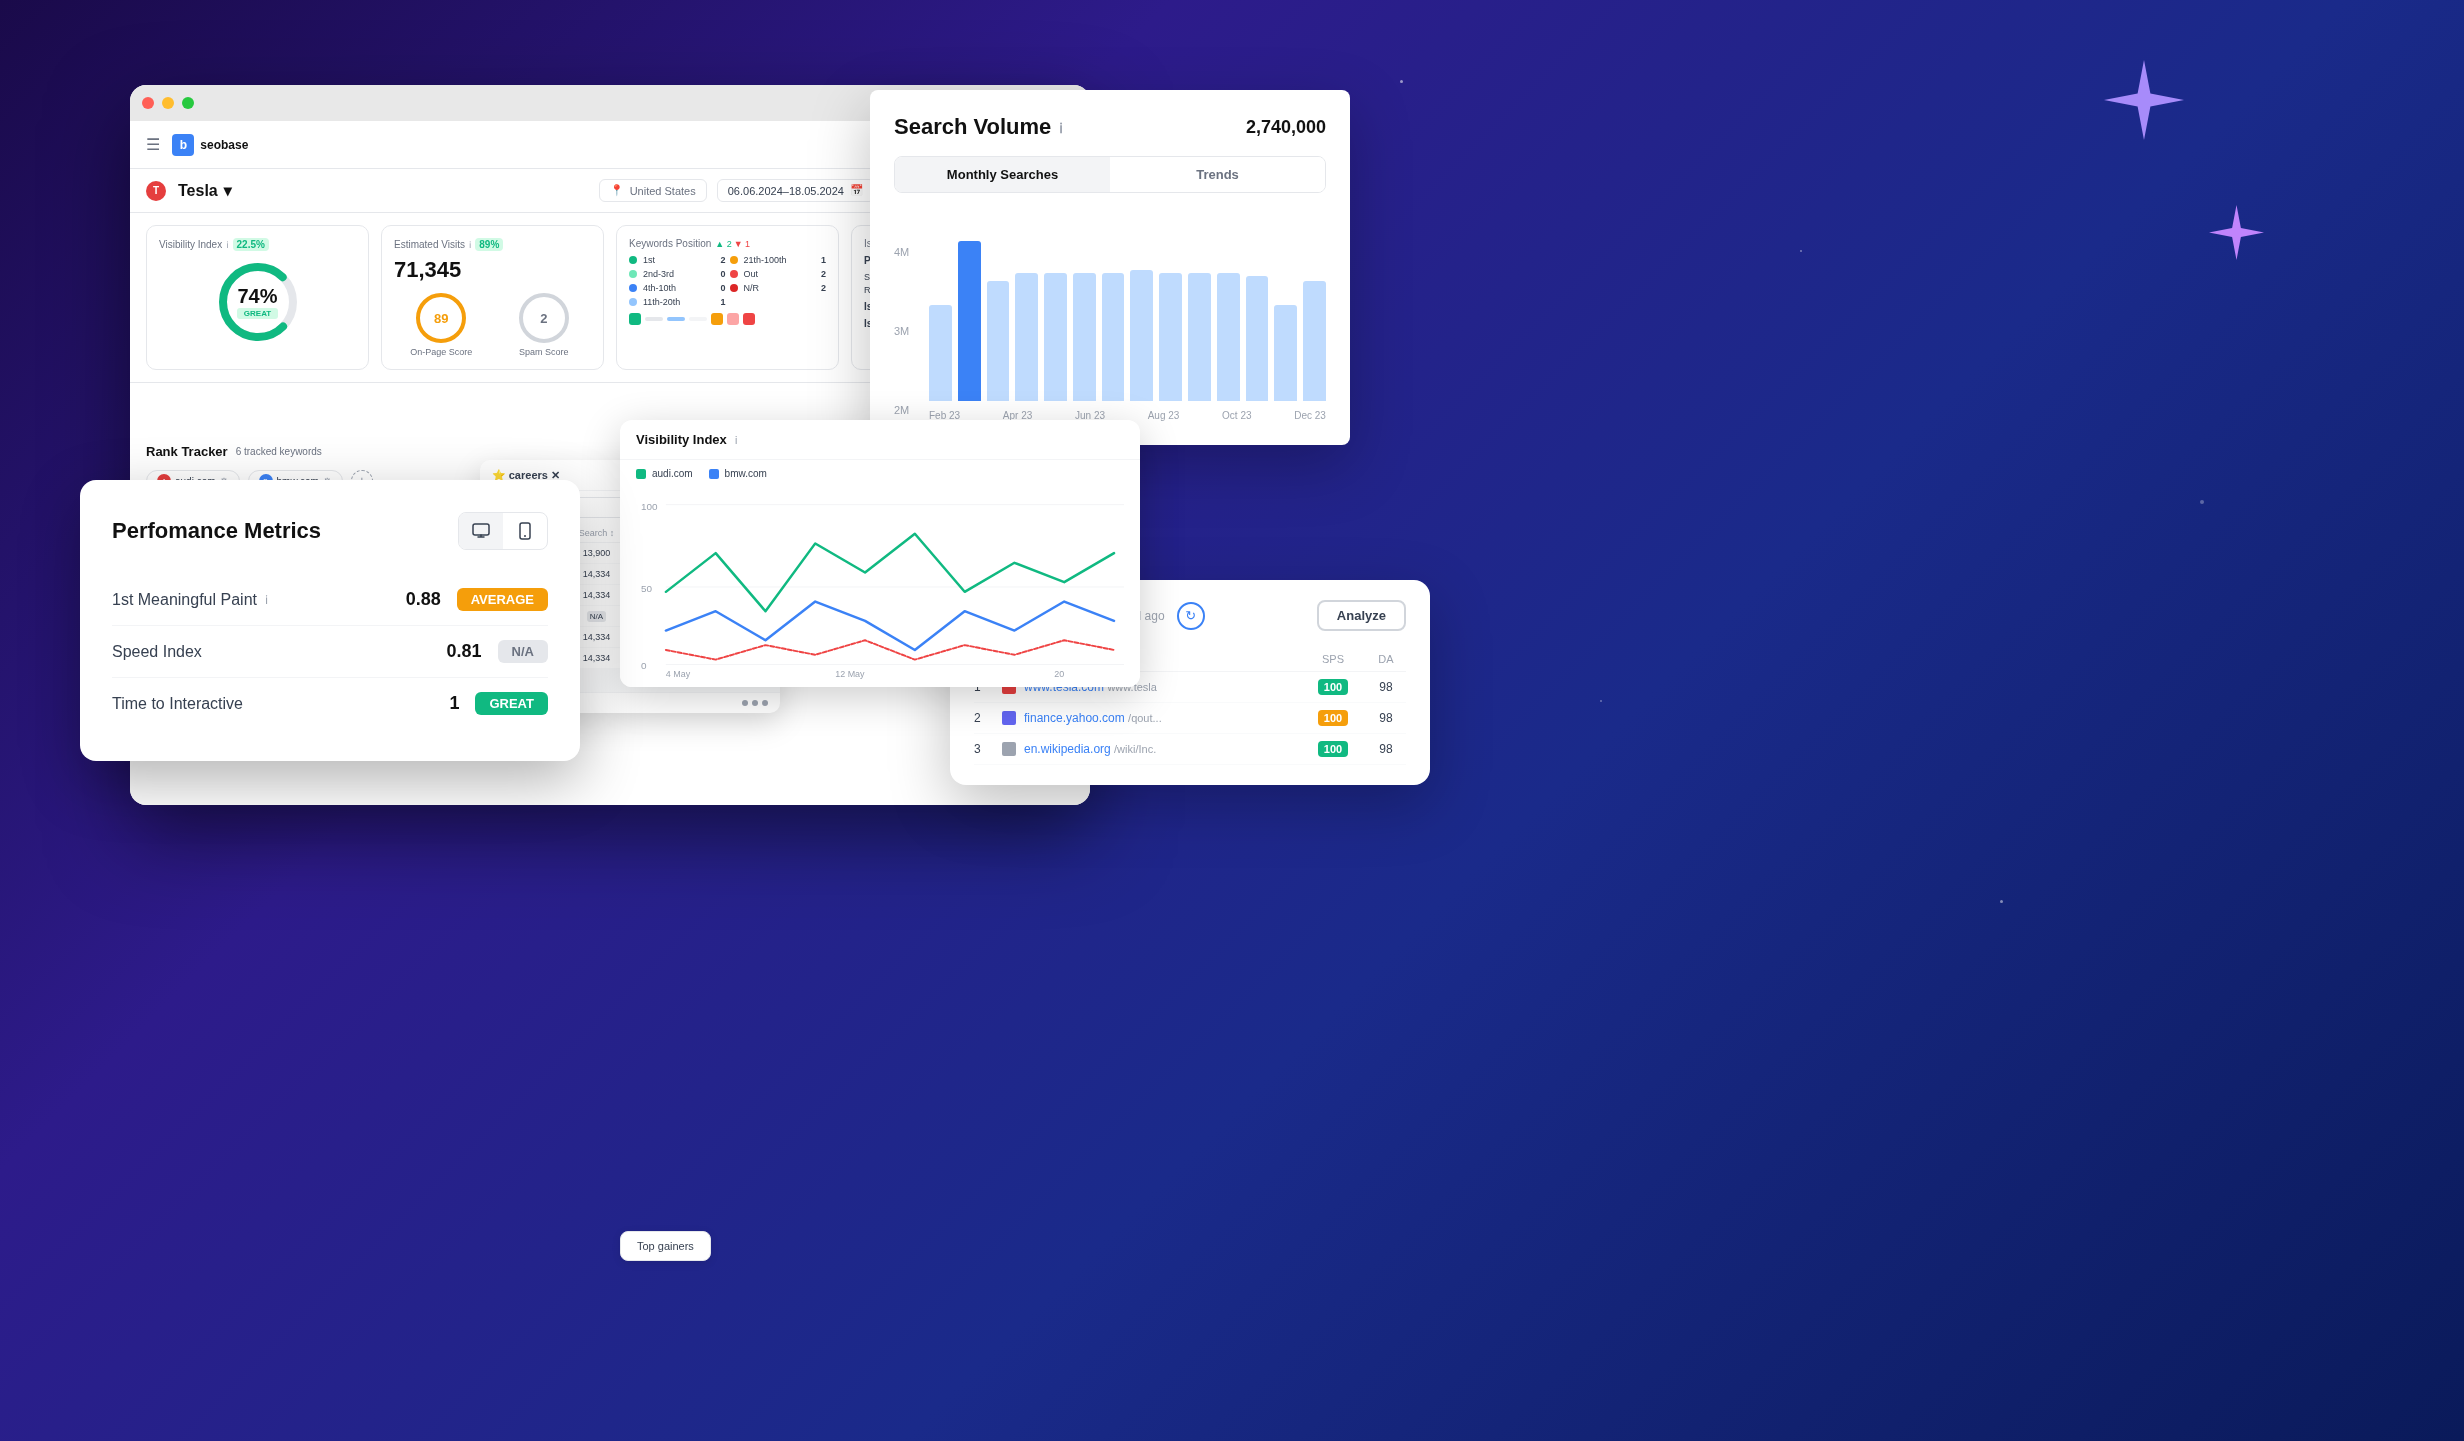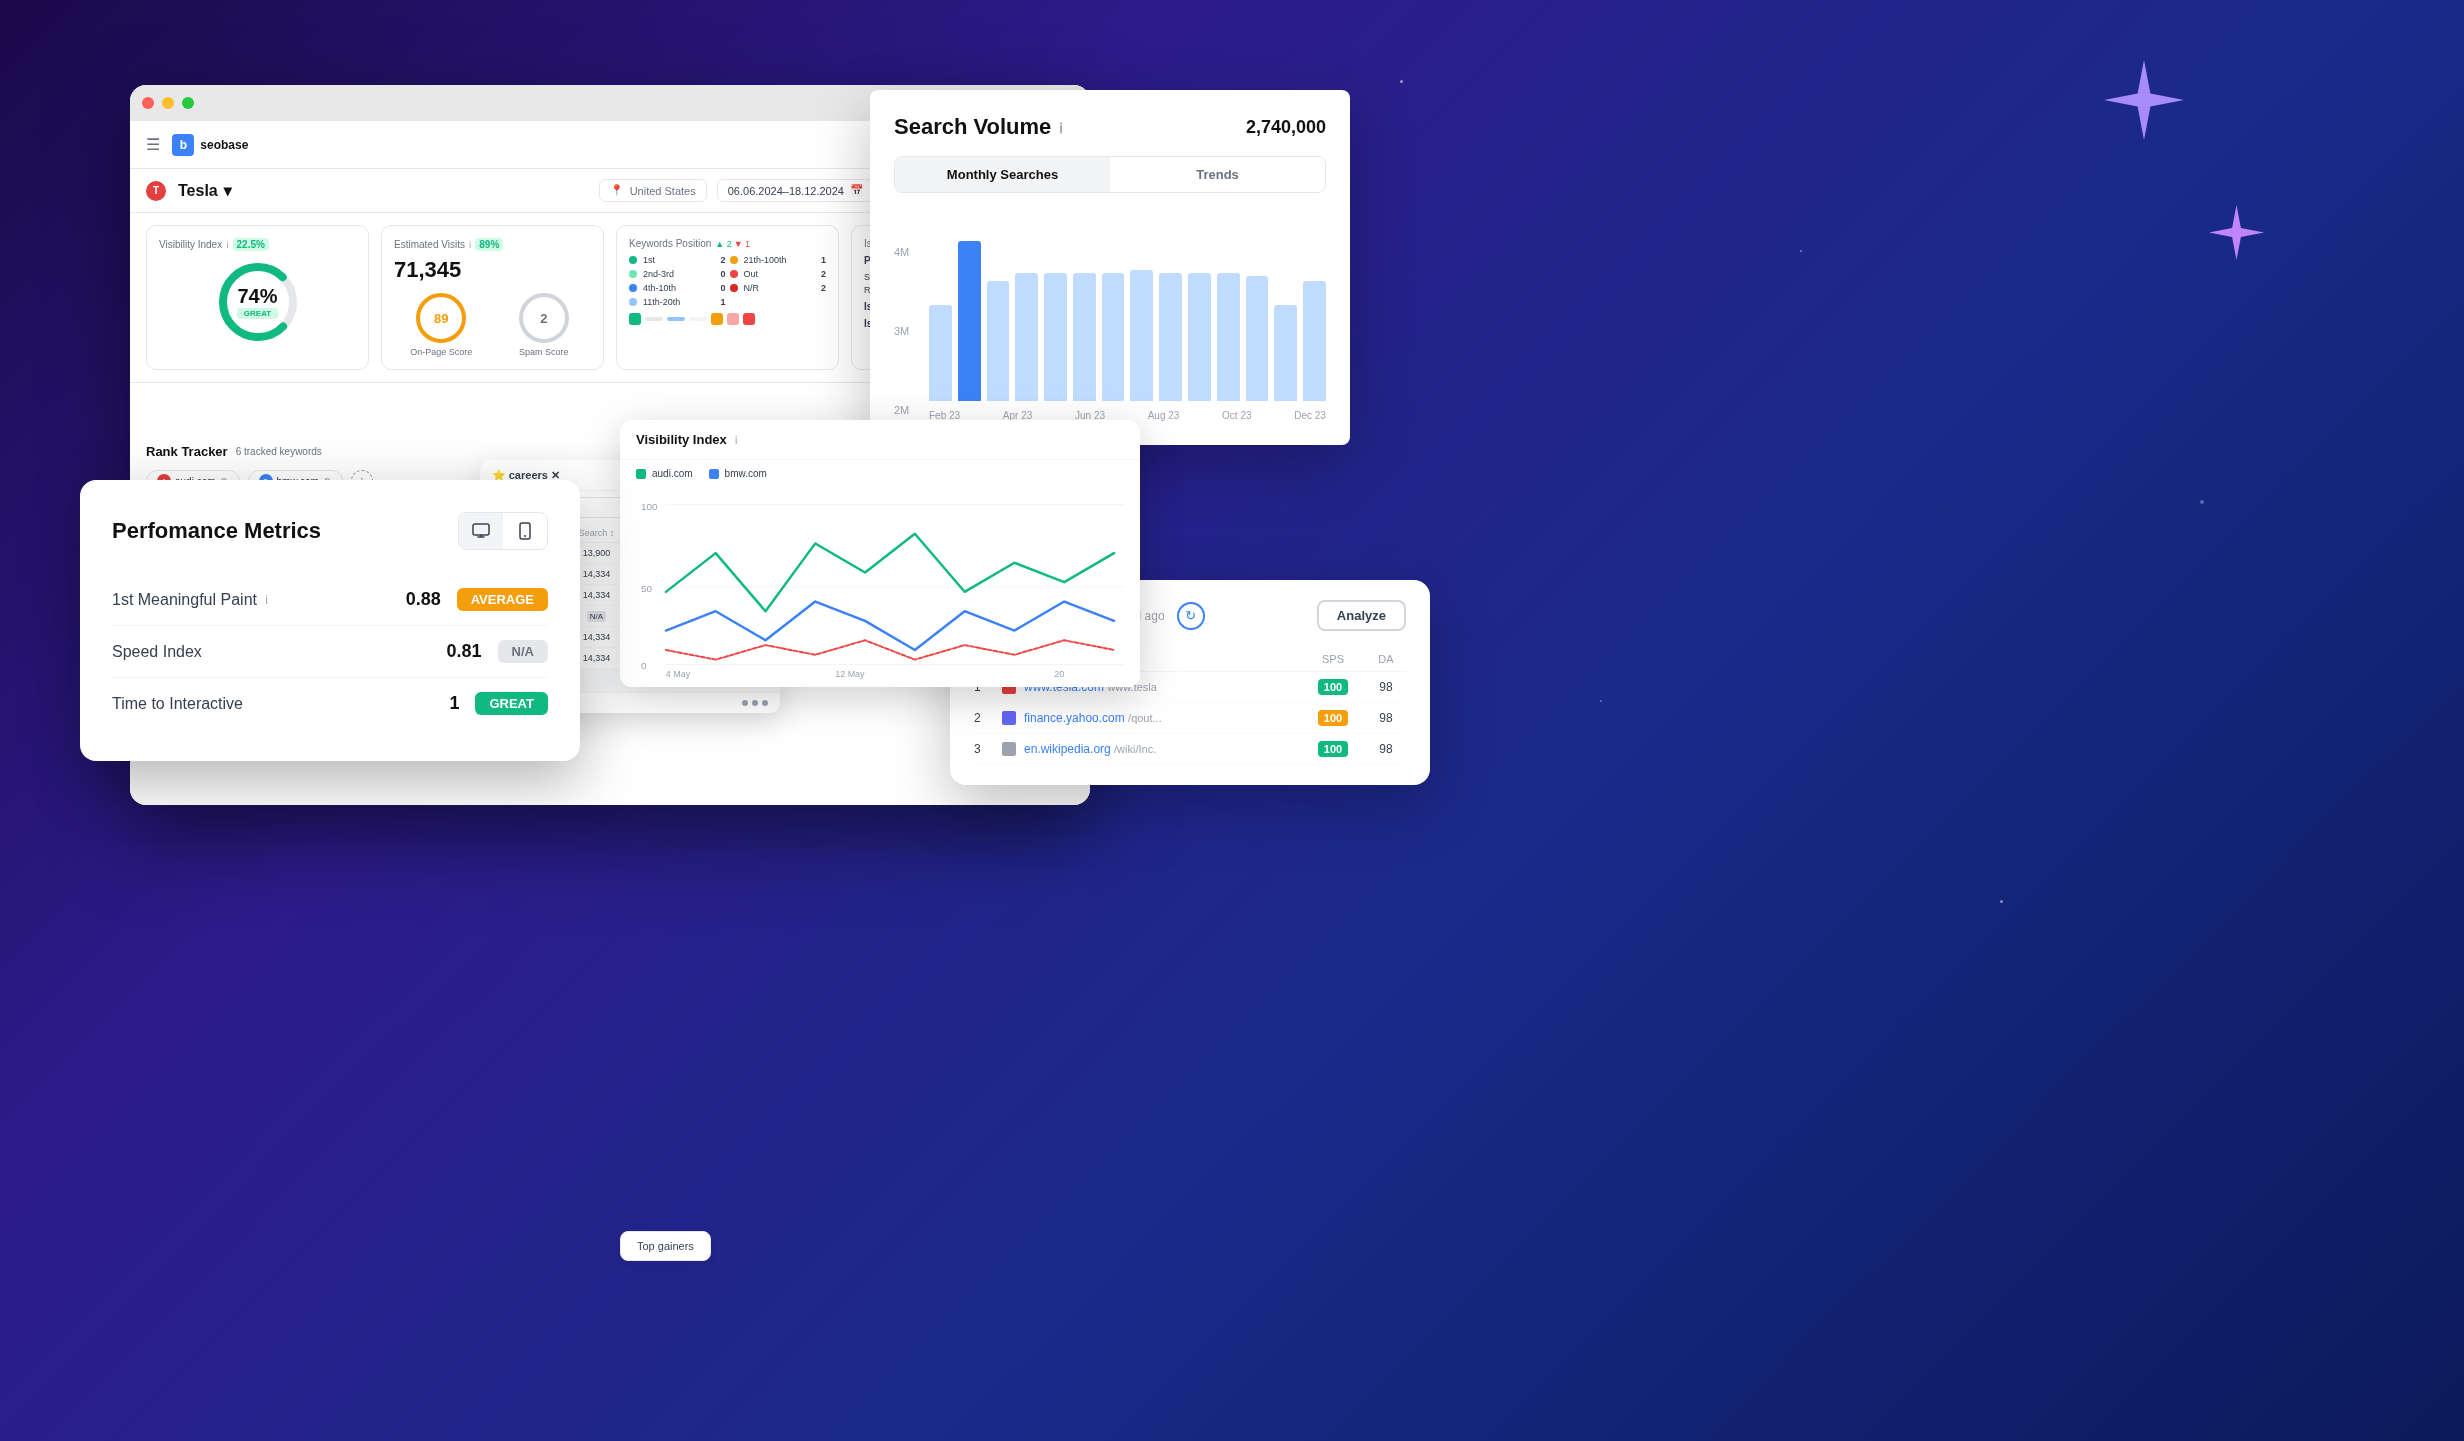--- a/index.html
+++ b/index.html
@@ -379,21 +379,21 @@
       <div class="brand-name">
         <span>Tesla</span>
         <span>▾</span>
       </div>
       <div class="brand-right">
         <div class="location-pill">
           <span>📍</span>
           <span>United States</span>
         </div>
         <div class="date-pill">
-          <span>06.06.2024–18.12.2024</span>
+          <span>06.06.2024–18.05.2024</span>
           <span>📅</span>
         </div>
         <div class="header-icon">💬</div>
         <div class="header-icon">📱</div>
         <button class="reports-btn">Reports</button>
         <div class="gear-btn">⚙</div>
       </div>
     </div>
 
     <div class="metrics-row">

